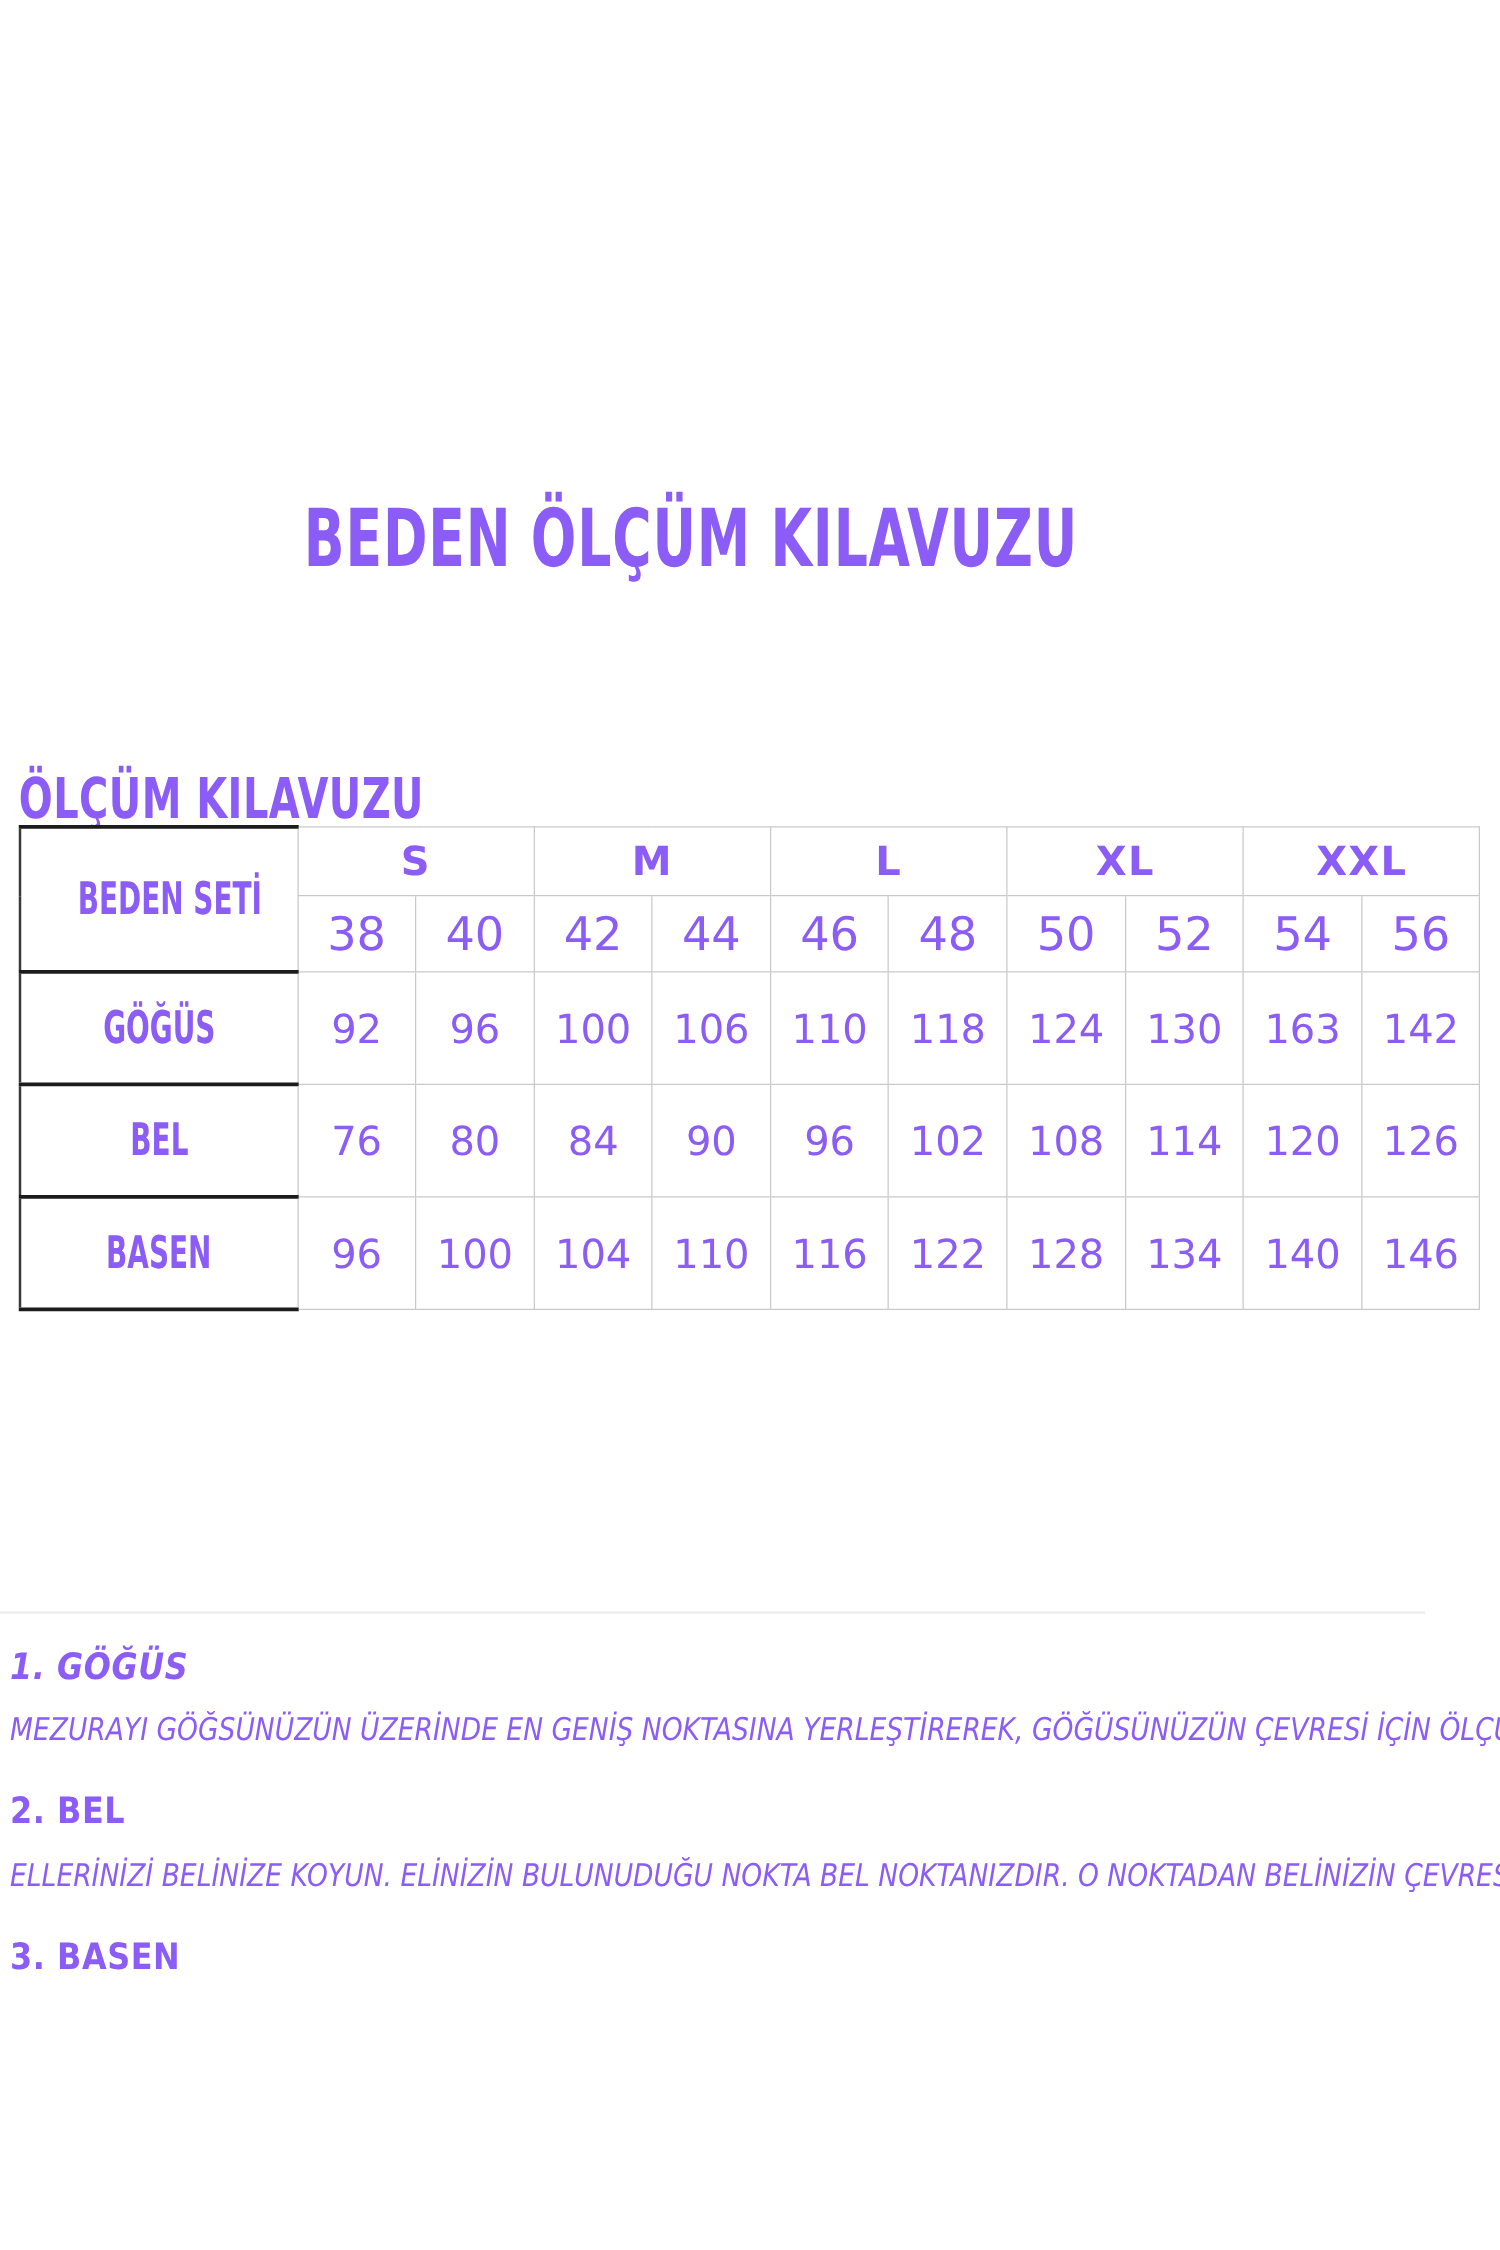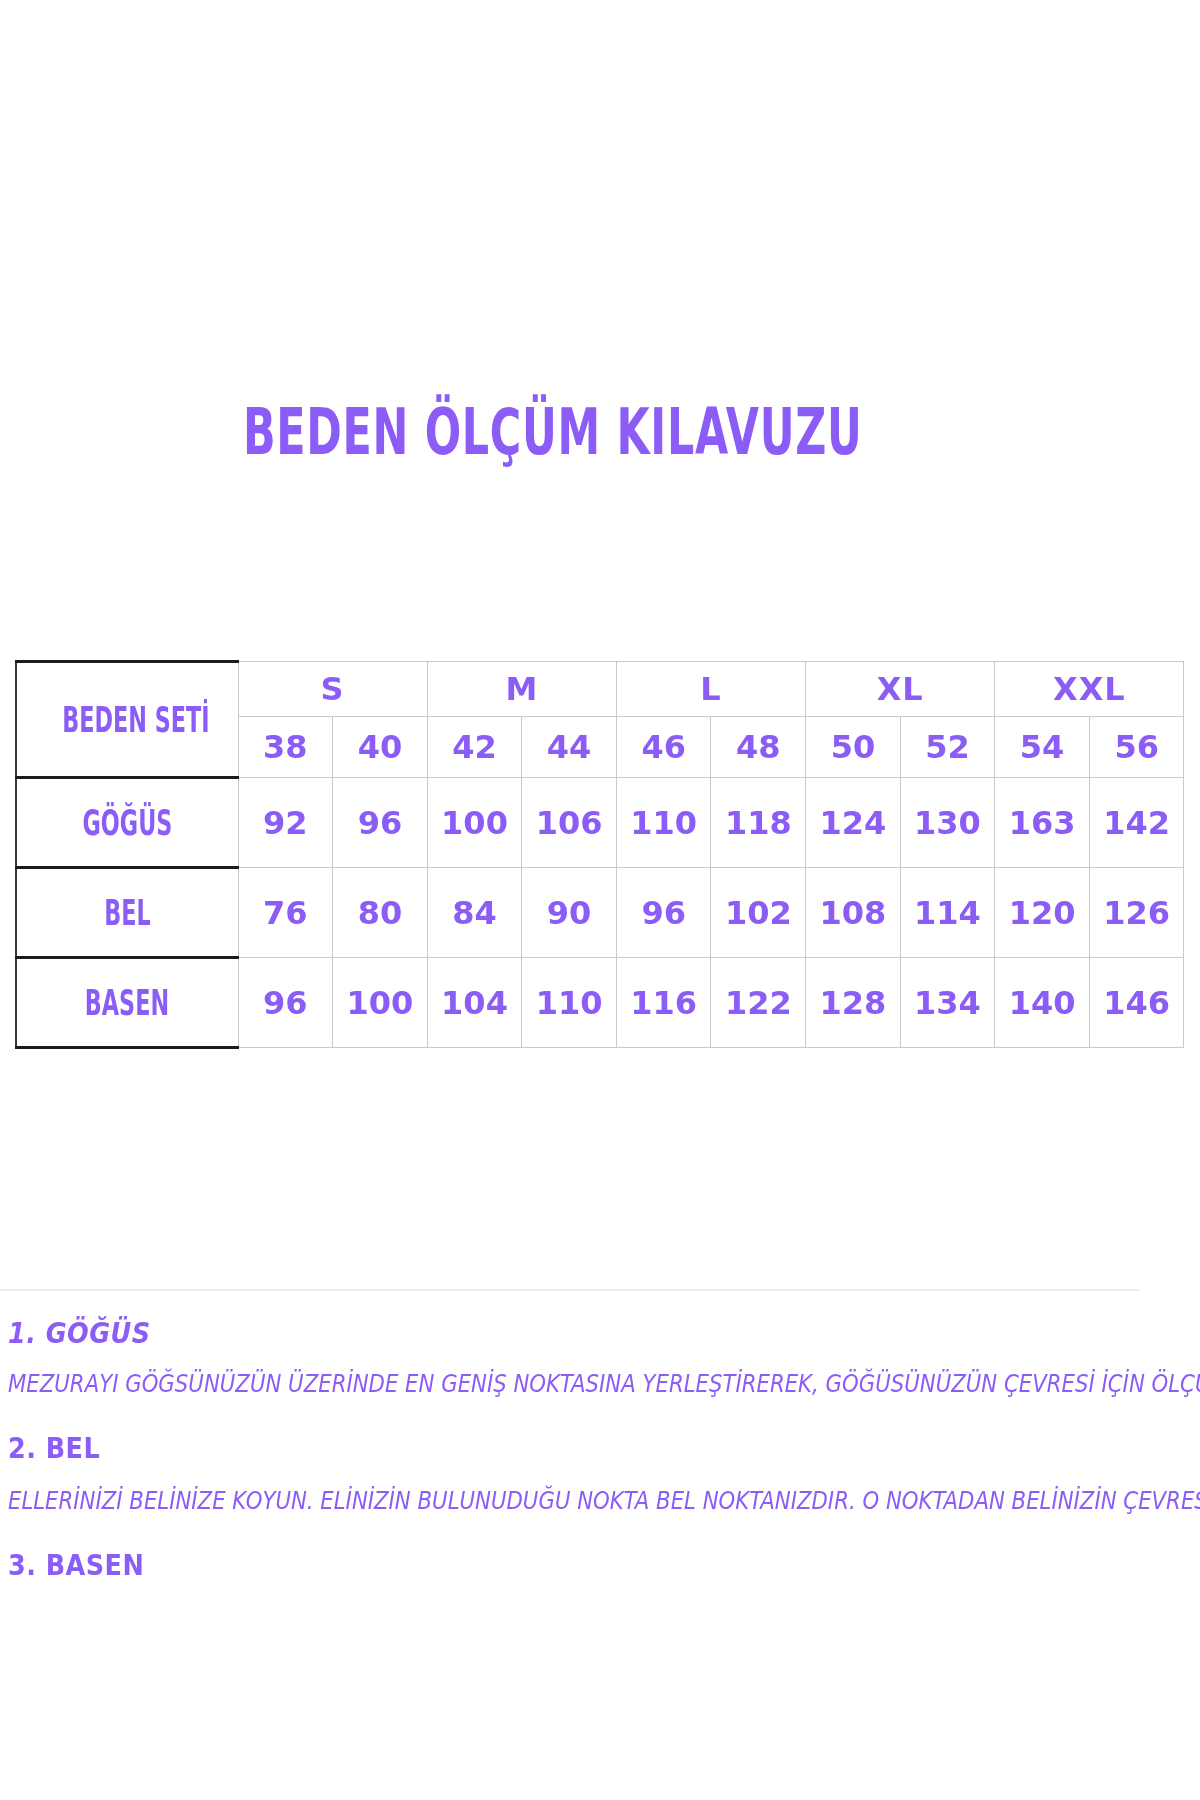--- a/index.html
+++ b/index.html
@@ -23,42 +23,45 @@
   
   .table-wrap{position:absolute;top:636px;left:15px;}
   table.size-table{border-collapse:collapse;table-layout:fixed;width:1168px;}
   table.size-table td{padding:0;text-align:center;vertical-align:middle;background:#ffffff;}
   .r-group td{height:54px;}
   .r-sizes td{height:60px;}
   .r-data td{height:87px;}
   .th-group{border:1px solid #c9c9c9;}
   .th-group span{font-size:32px;font-weight:700;letter-spacing:1px;}
   .th-size{border:1px solid #c9c9c9;}
-  .th-size span{font-size:32px;font-weight:700;}
+  .th-size span{font-size:37px;font-weight:400;}
   .td-val{border:1px solid #c9c9c9;}
-  .td-val span{font-size:32px;font-weight:700;}
+  .td-val span{font-size:32px;font-weight:400;}
   .td-label{
     border-top:3px solid #1c1c1c;border-bottom:3px solid #1c1c1c;
     border-left:2px solid #3a3a3a;border-right:1px solid #c9c9c9;
   }
   .td-label .cond{
     display:inline-block;font-size:36px;font-weight:700;letter-spacing:0px;
     transform:scaleX(0.62);transform-origin:center center;white-space:nowrap;
   }
   .divider{position:absolute;height:2px;background:#ededed;}
 </style>
 </head>
 <body>
 
 <div class="page">
 
   <div class="abs" style="top:371px;left:243px;">
     <span class="sx title-text">BEDEN ÖLÇÜM KILAVUZU</span>
   </div>
 
+  <div class="abs" style="top:588px;left:15px;">
+    <span class="sx subtitle-text">ÖLÇÜM KILAVUZU</span>
+  </div>
 
   <div class="table-wrap">
     <table class="size-table">
       <colgroup>
         <col style="width:222px;">
         <col span="10" style="width:94.6px;">
       </colgroup>
       <tbody>
         <tr class="r-group">
           <td class="td-label" rowspan="2">

